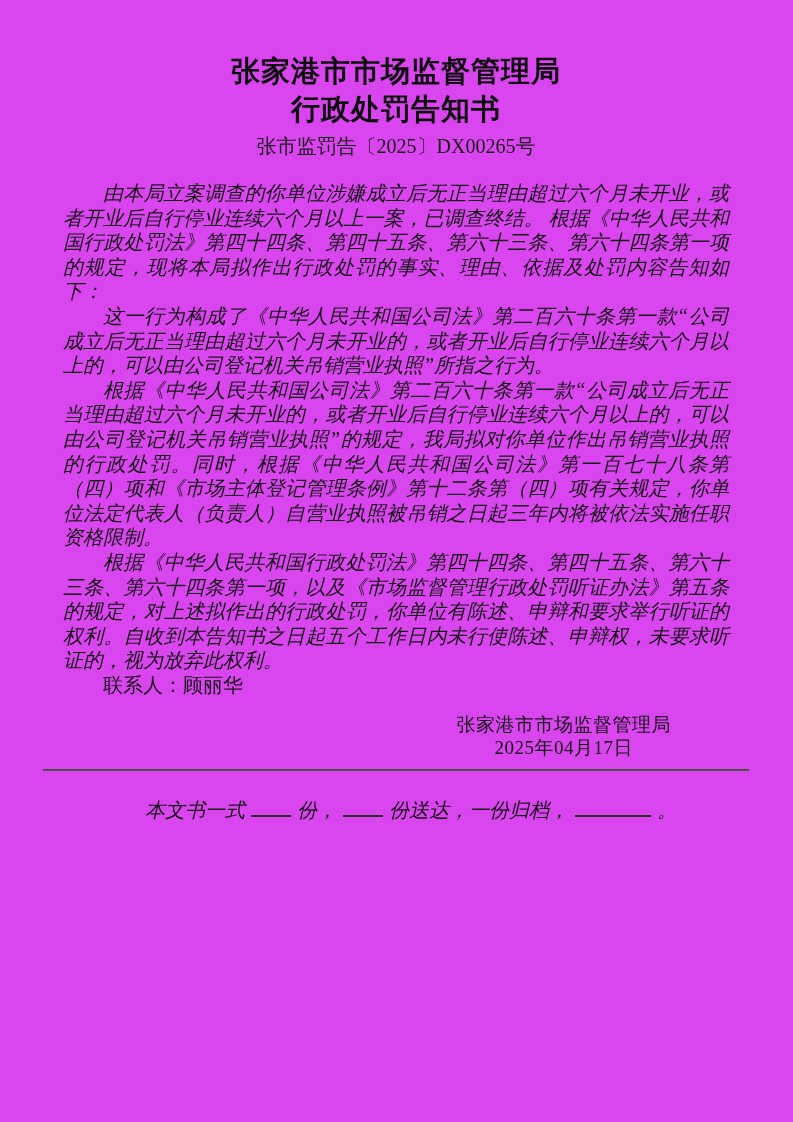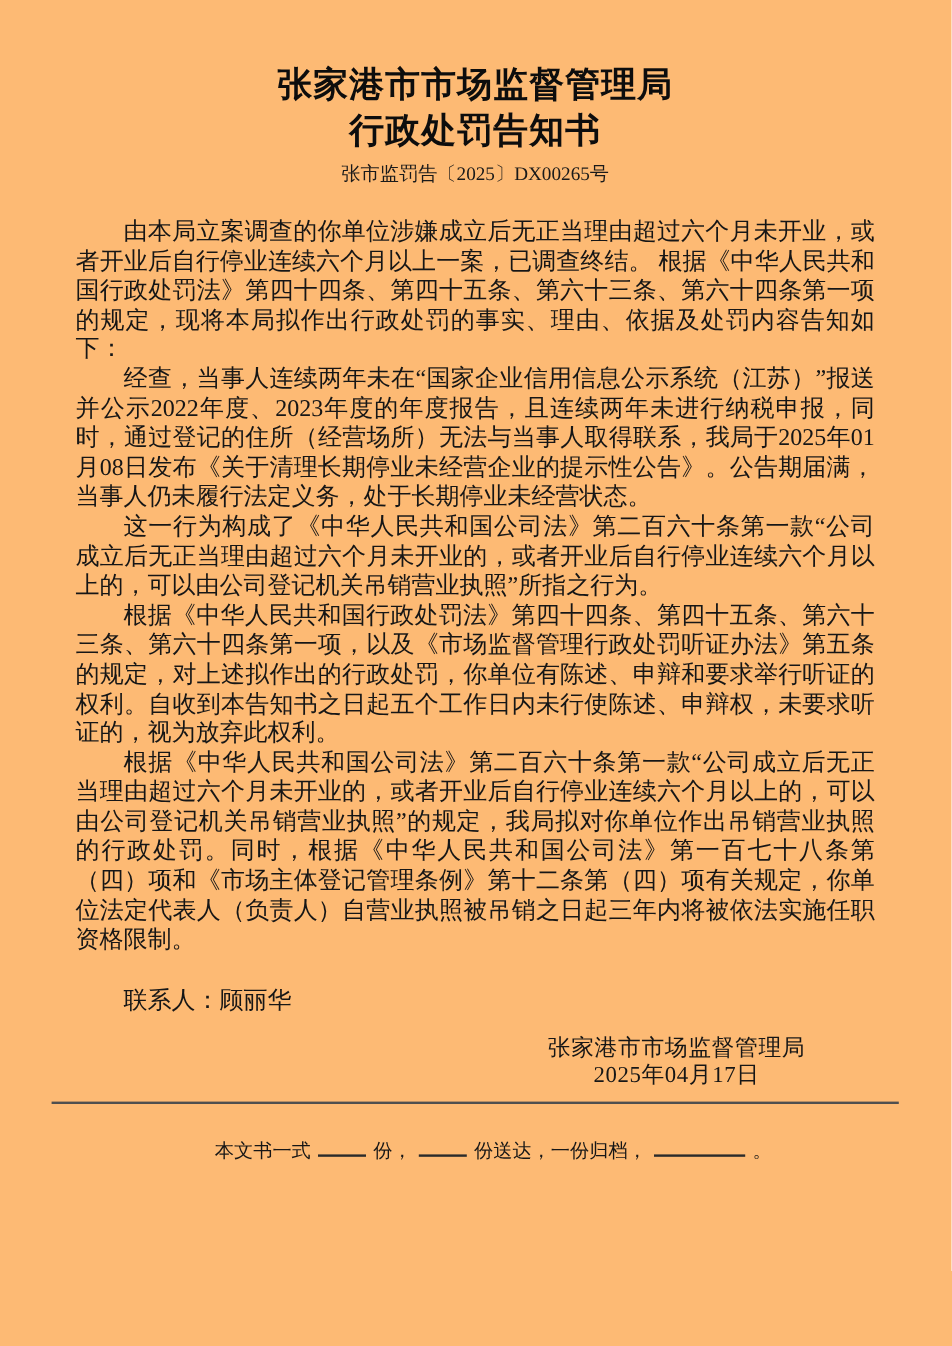--- a/index.html
+++ b/index.html
@@ -4,52 +4,52 @@
 <style>
   * { margin: 0; padding: 0; box-sizing: border-box; }
   html, body { background: #ffffff; }
   body { font-family: "Liberation Serif", "DejaVu Serif", serif; color: #111111; }
 
   .page {
     position: relative;
     width: 793px;
     height: 1122px;
     margin: 0 auto;
-    background: #fdba74;
+    background: #d946ef;
     padding: 52px 64px 0 63px;
     overflow: hidden;
   }
 
   .doc-header { text-align: center; }
   .title-line {
     font-family: "Liberation Sans", "DejaVu Sans", sans-serif;
     font-weight: bold;
     font-size: 29px;
     line-height: 38px;
     letter-spacing: 1px;
     color: #0d0d0d;
   }
   .doc-number {
     margin-top: 7px;
-    font-size: 16px;
+    font-size: 20px;
     line-height: 22px;
     color: #1a1a1a;
   }
 
   .doc-body {
     margin-top: 24px;
     font-size: 20px;
     line-height: 24.6px;
     text-align: justify;
     color: #161616;
   }
   .salutation { text-indent: 0; }
-  .para { text-indent: 2em; }
+  .para { text-indent: 2em; font-style: italic; }
 
-  .contact-block { margin-top: 26px; }
+  .contact-block { }
   .contact-block p { text-indent: 2em; line-height: 25px; }
 
   .signature-block {
     margin-top: 15px;
     margin-left: auto;
     margin-right: 58px;
     width: max-content;
     text-align: center;
     font-size: 19px;
     line-height: 23.5px;
@@ -58,24 +58,25 @@
 
   .rule {
     margin: 9px -20px 0 -20px;
     border-top: 2px solid #4f4f4f;
     height: 0;
   }
 
   .footer-note {
     margin-top: 27px;
     text-align: center;
-    font-size: 16px;
+    font-size: 20px;
     line-height: 25px;
     color: #161616;
     padding-left: 30px;
+    font-style: italic;
   }
   .blank {
     display: inline-block;
     height: 0;
     border-bottom: 2px solid #2b2b2b;
     margin: 0 6px;
     vertical-align: baseline;
   }
   .blank-sm { width: 40px; }
   .blank-lg { width: 76px; }
@@ -86,24 +87,23 @@
 <div class="page">
 
   <header class="doc-header">
     <div class="title-line">张家港市市场监督管理局</div>
     <div class="title-line">行政处罚告知书</div>
     <div class="doc-number">张市监罚告〔2025〕DX00265号</div>
   </header>
 
   <main class="doc-body">
     <p class="para">由本局立案调查的你单位涉嫌成立后无正当理由超过六个月未开业，或者开业后自行停业连续六个月以上一案，已调查终结。 根据《中华人民共和国行政处罚法》第四十四条、第四十五条、第六十三条、第六十四条第一项的规定，现将本局拟作出行政处罚的事实、理由、依据及处罚内容告知如下：</p>
-    <p class="para">经查，当事人连续两年未在“国家企业信用信息公示系统（江苏）”报送并公示2022年度、2023年度的年度报告，且连续两年未进行纳税申报，同时，通过登记的住所（经营场所）无法与当事人取得联系，我局于2025年01月08日发布《关于清理长期停业未经营企业的提示性公告》。公告期届满，当事人仍未履行法定义务，处于长期停业未经营状态。</p>
     <p class="para">这一行为构成了《中华人民共和国公司法》第二百六十条第一款“公司成立后无正当理由超过六个月未开业的，或者开业后自行停业连续六个月以上的，可以由公司登记机关吊销营业执照”所指之行为。</p>
+    <p class="para">根据《中华人民共和国公司法》第二百六十条第一款“公司成立后无正当理由超过六个月未开业的，或者开业后自行停业连续六个月以上的，可以由公司登记机关吊销营业执照”的规定，我局拟对你单位作出吊销营业执照的行政处罚。同时，根据《中华人民共和国公司法》第一百七十八条第（四）项和《市场主体登记管理条例》第十二条第（四）项有关规定，你单位法定代表人（负责人）自营业执照被吊销之日起三年内将被依法实施任职资格限制。</p>
     <p class="para">根据《中华人民共和国行政处罚法》第四十四条、第四十五条、第六十三条、第六十四条第一项，以及《市场监督管理行政处罚听证办法》第五条的规定，对上述拟作出的行政处罚，你单位有陈述、申辩和要求举行听证的权利。自收到本告知书之日起五个工作日内未行使陈述、申辩权，未要求听证的，视为放弃此权利。</p>
-    <p class="para">根据《中华人民共和国公司法》第二百六十条第一款“公司成立后无正当理由超过六个月未开业的，或者开业后自行停业连续六个月以上的，可以由公司登记机关吊销营业执照”的规定，我局拟对你单位作出吊销营业执照的行政处罚。同时，根据《中华人民共和国公司法》第一百七十八条第（四）项和《市场主体登记管理条例》第十二条第（四）项有关规定，你单位法定代表人（负责人）自营业执照被吊销之日起三年内将被依法实施任职资格限制。</p>
 
     <div class="contact-block">
       <p>联系人：顾丽华</p>
     </div>
 
     <div class="signature-block">
       <p>张家港市市场监督管理局</p>
       <p>2025年04月17日</p>
     </div>
   </main>

